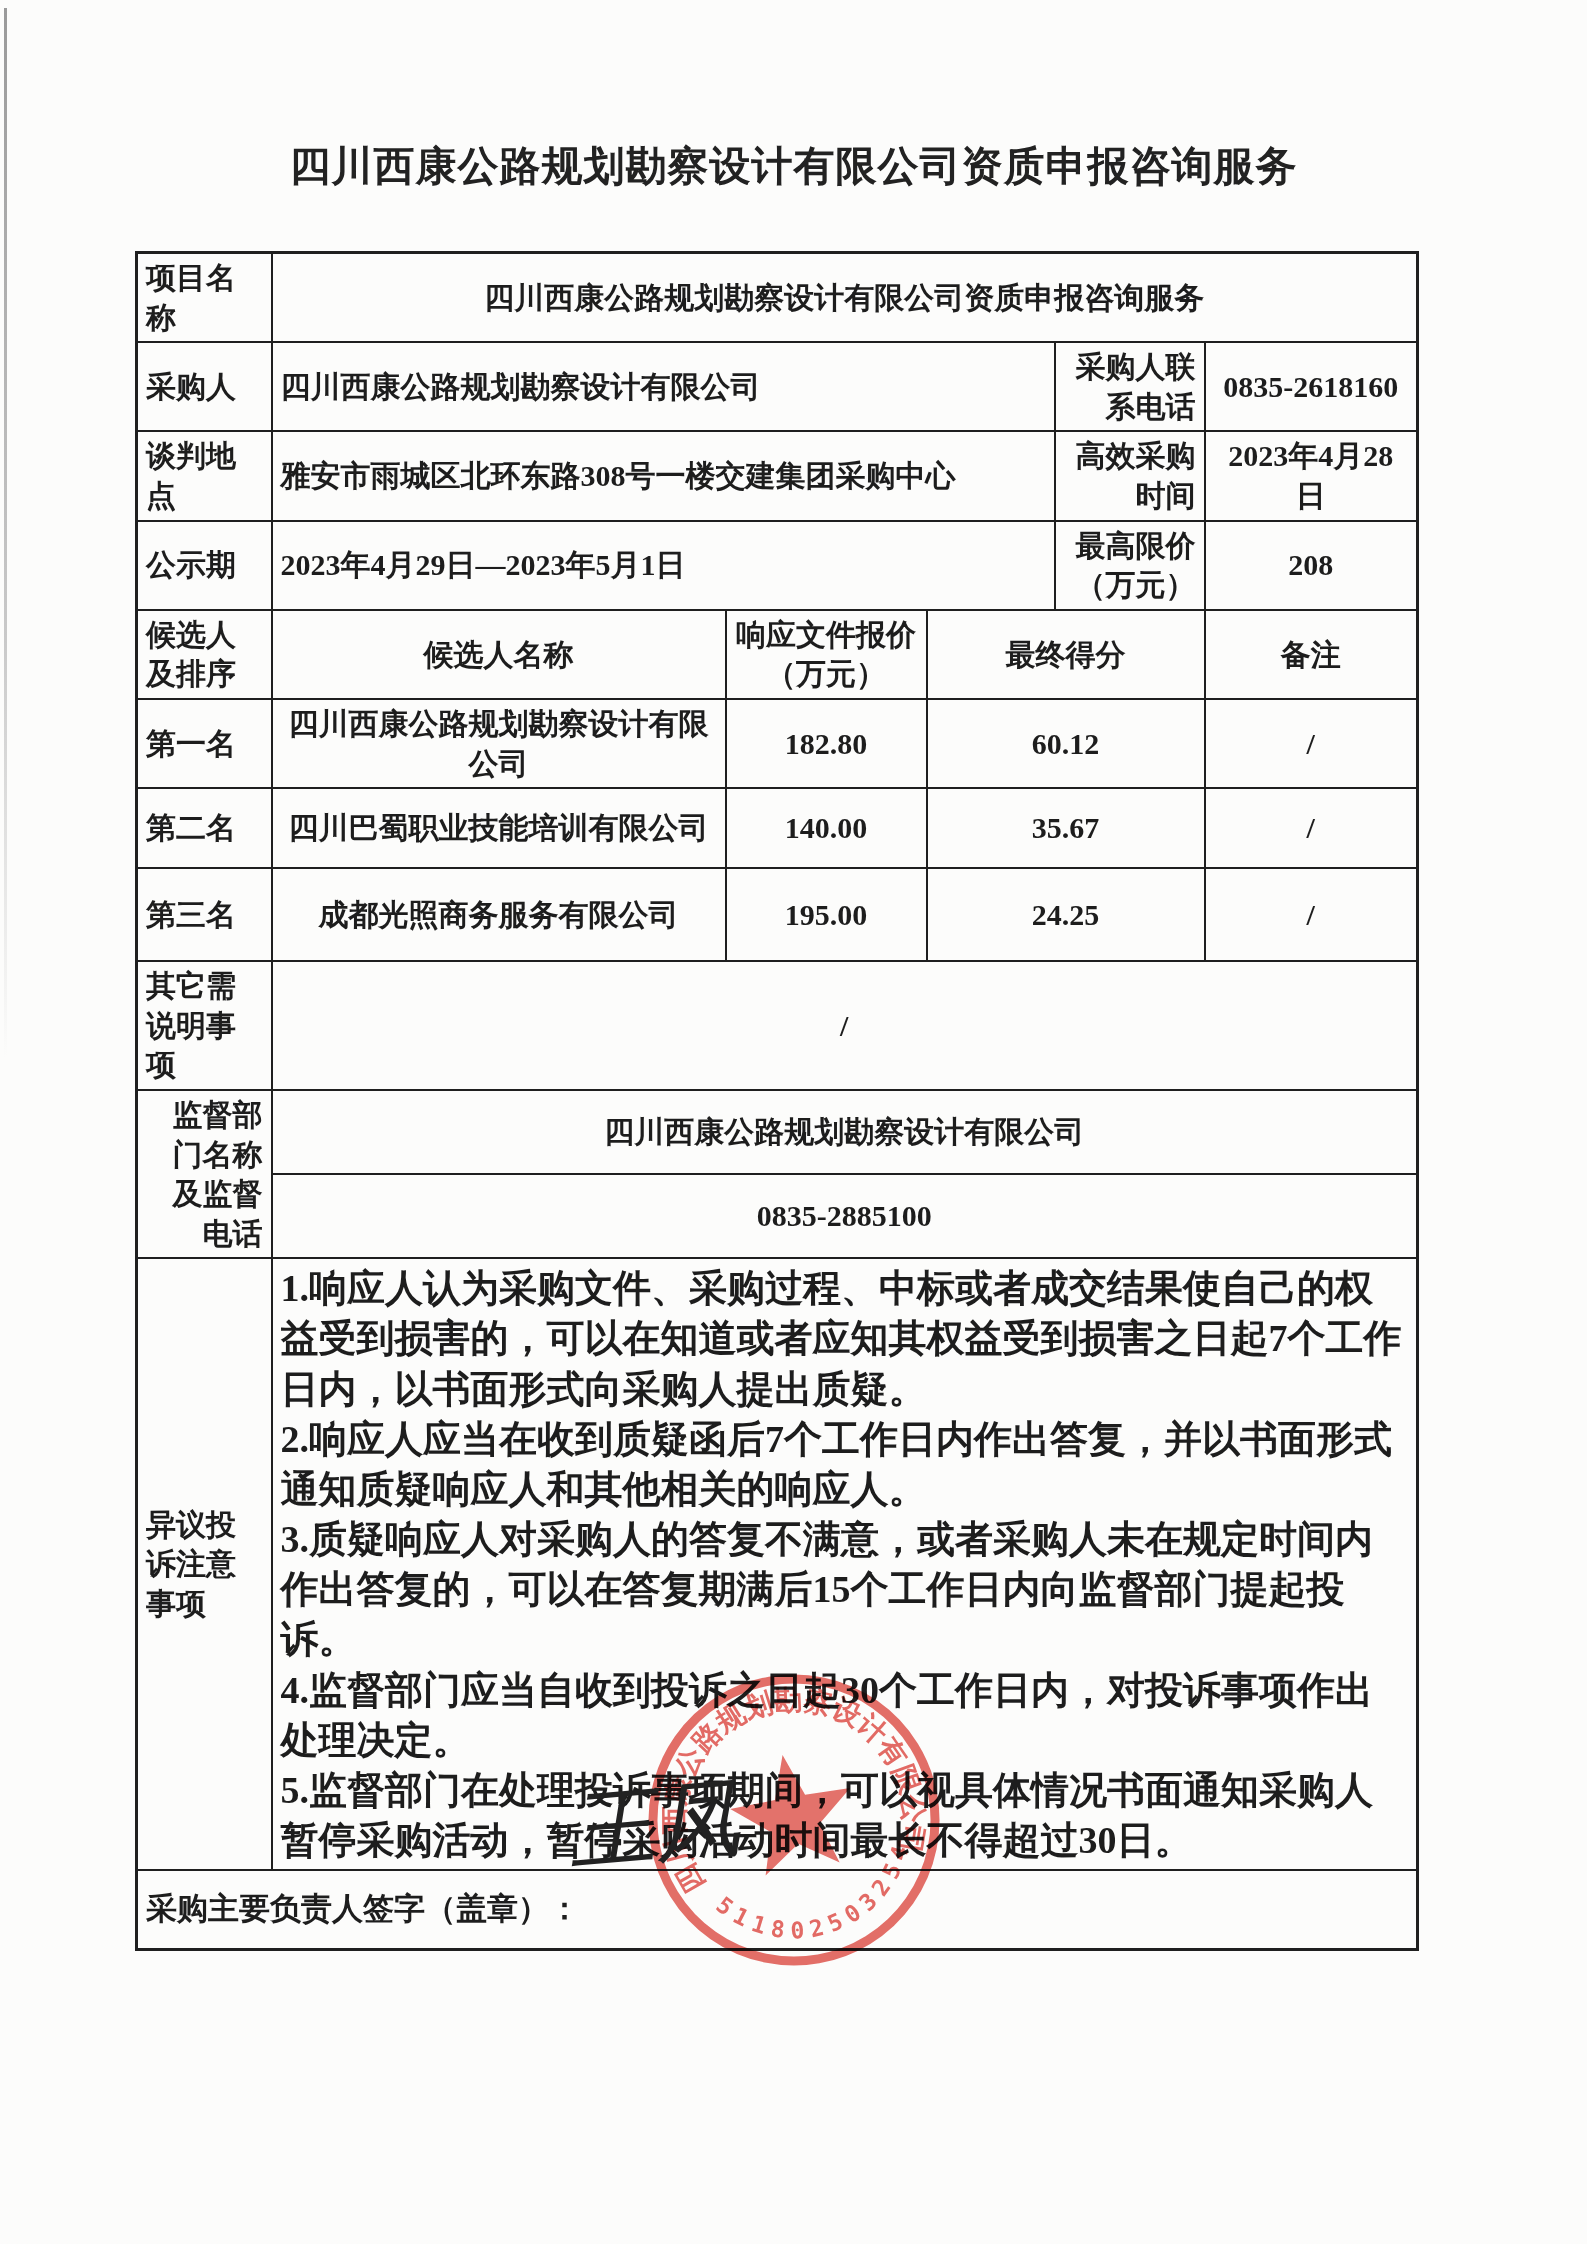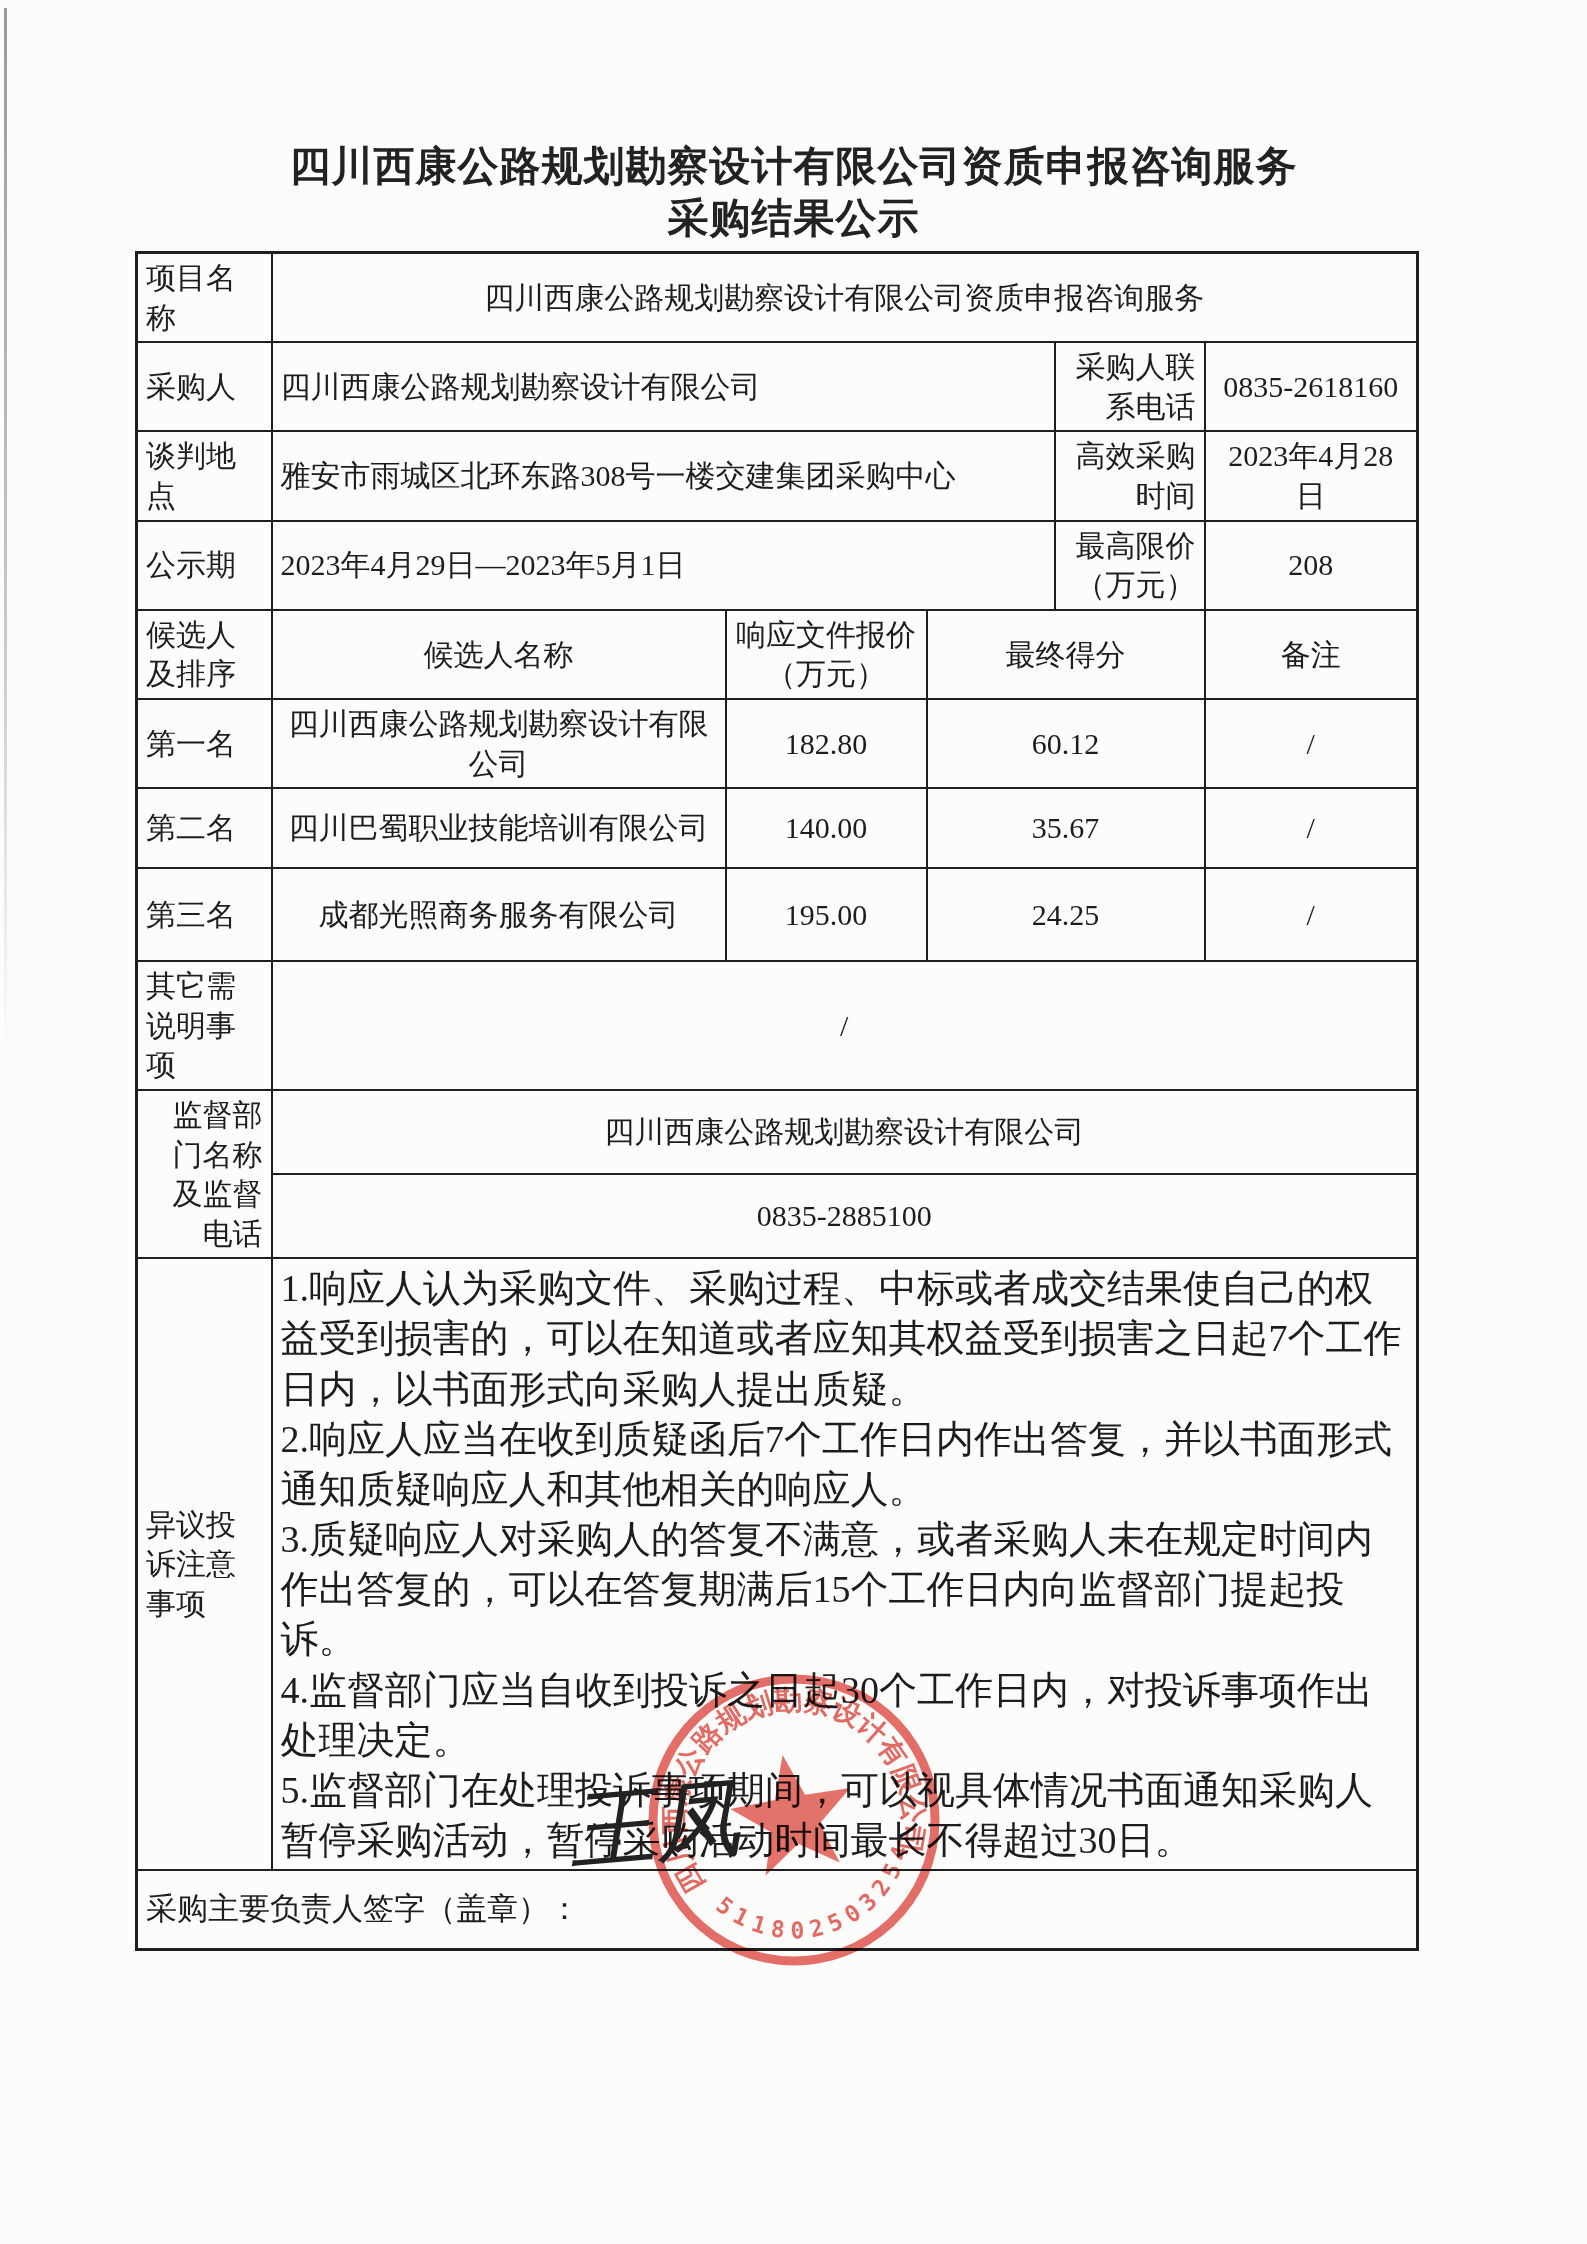--- a/index.html
+++ b/index.html
@@ -15,21 +15,21 @@
   }
   .title{
     position:absolute;top:140px;left:0;width:1587px;text-align:center;
     font-family:"Liberation Sans","DejaVu Sans",sans-serif;
     font-weight:700;font-size:41px;line-height:52px;color:#222;
     letter-spacing:1px;
   }
   table.doc{
     position:absolute;left:135px;top:251px;width:1281px;
     border-collapse:collapse;table-layout:fixed;
-    font-size:30px;color:#1d1d1d;
+    font-size:30px;color:#1d1d1d;font-weight:bold;
   }
   table.doc td{
     border:2px solid #1f1f1f;
     padding:4px 8px;
     vertical-align:middle;
     line-height:1.32;
     overflow:hidden;
   }
   table.doc{border:3px solid #1f1f1f;}
   td.lbl{text-align:left;padding-left:7px;padding-right:2px;}
@@ -50,21 +50,20 @@
     transform:rotate(-10deg);
   }
 </style>
 </head>
 <body>
 
 <div class="scan-line"></div>
 
 <div class="title">
   <div>四川西康公路规划勘察设计有限公司资质申报咨询服务</div>
-  <div>采购结果公示</div>
 </div>
 
 <table class="doc">
   <colgroup>
     <col style="width:135px">
       <col style="width:454px">
       <col style="width:201px">
     <col style="width:128px">
       <col style="width:150px">
       <col style="width:213px">

